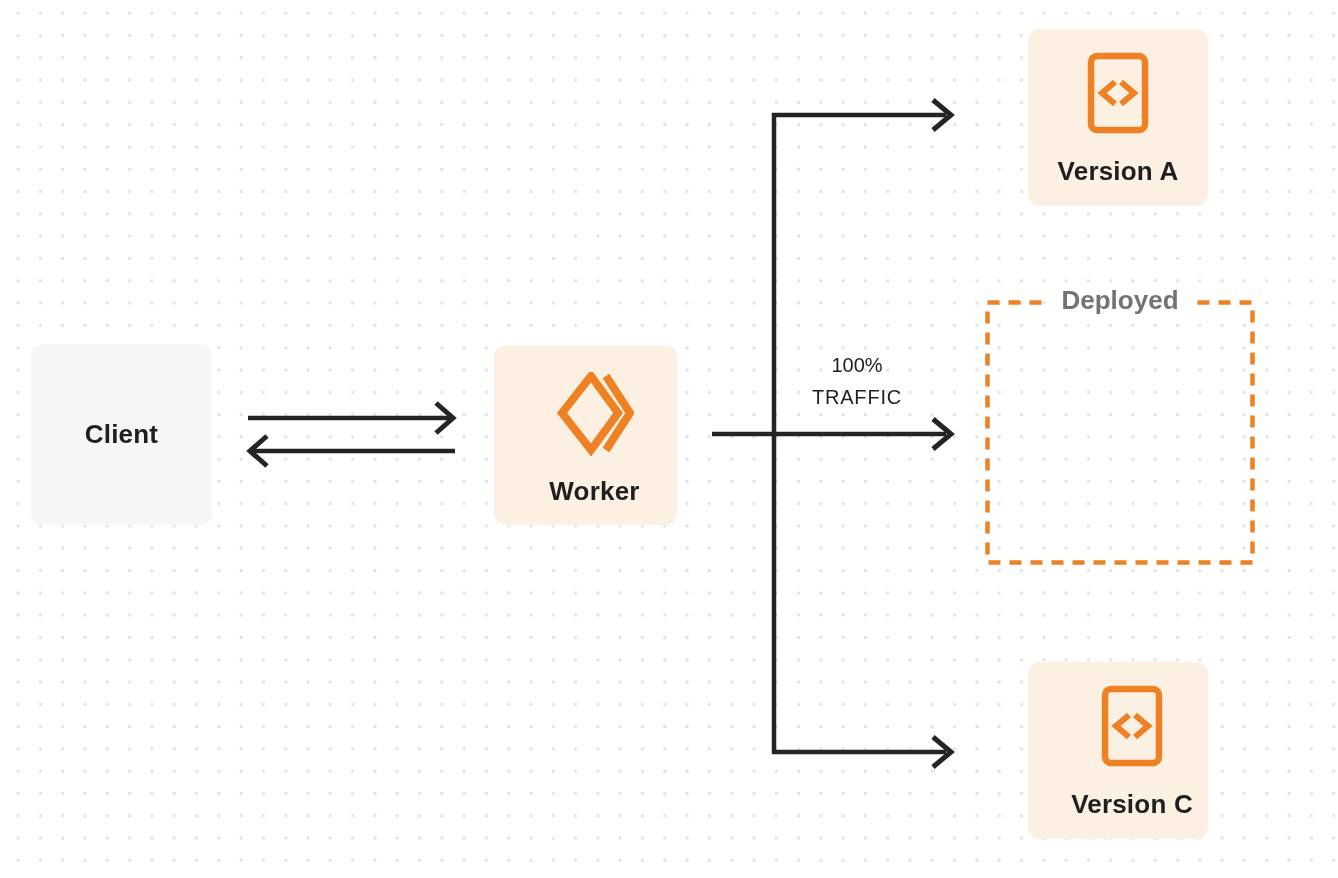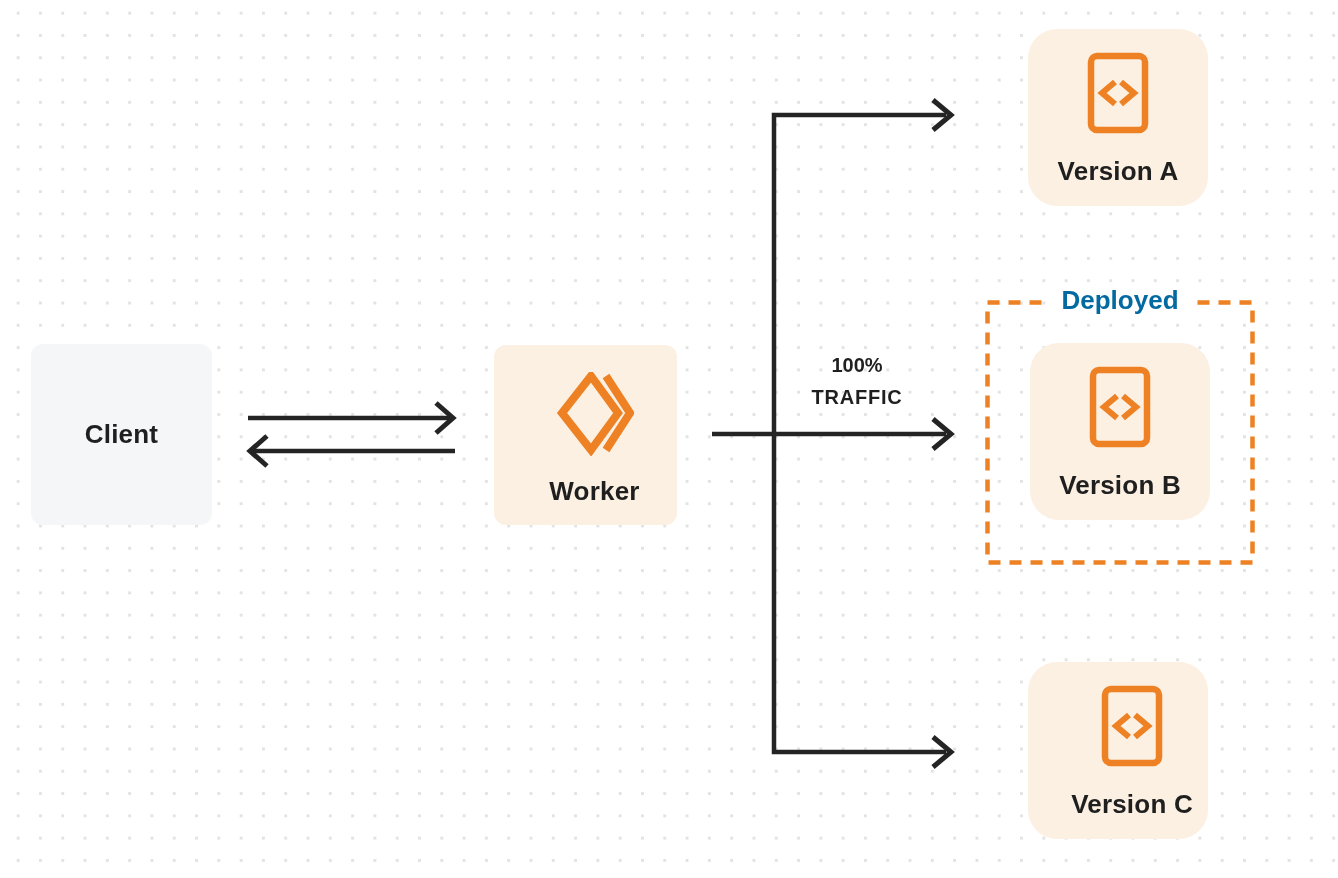--- a/index.html
+++ b/index.html
@@ -55,21 +55,20 @@
     padding-top: 27px;
     gap: 20px;
     padding-left: 18px;
   }
 
   .version-node {
     width: 180px; height: 177px;
     background: #fcf0e2;
     padding-top: 23px;
     gap: 22px;
-    border-radius: 29px;
   }
   .version-a { left: 1028px; top: 29px; }
   .version-b { left: 1030px; top: 343px; }
   .version-c { left: 1028px; top: 662px; padding-left: 28px; }
 
   .deployed-frame {
     position: absolute;
     left: 985px; top: 300px;
     width: 270px; height: 265px;
   }
@@ -77,31 +76,31 @@
 
   .deployed-label {
     position: absolute;
     top: -16px;
     left: 50%;
     transform: translateX(-50%);
     background: #ffffff;
     padding: 0 12px;
     font-size: 26px;
     font-weight: 700;
-    color: #0369a1;
+    color: #737373;
     white-space: nowrap;
     line-height: 32px;
   }
 
   .traffic-label {
     position: absolute;
     left: 788px; top: 349px;
     width: 138px;
     text-align: center;
-    font-weight: 700;
+    font-weight: 400;
     color: #1f1f1f;
     font-size: 20px;
     line-height: 32px;
   }
   .traffic-line2 { letter-spacing: 0.8px; }
 </style>
 </head>
 <body>
 
 <div class="canvas">
@@ -152,28 +151,20 @@
 
   <div class="node version-node version-a">
     <svg width="62" height="82" viewBox="0 0 62 82" fill="none">
       <rect x="4" y="4" width="54" height="74" rx="6" stroke="#ED8124" stroke-width="6.5"></rect>
       <path d="M28 30 L15 41 L28 52" stroke="#ED8124" stroke-width="6" stroke-linejoin="miter"></path>
       <path d="M34 30 L47 41 L34 52" stroke="#ED8124" stroke-width="6" stroke-linejoin="miter"></path>
     </svg>
     <span class="node-label">Version A</span>
   </div>
 
-  <div class="node version-node version-b">
-    <svg width="62" height="82" viewBox="0 0 62 82" fill="none">
-      <rect x="4" y="4" width="54" height="74" rx="6" stroke="#ED8124" stroke-width="6.5"></rect>
-      <path d="M28 30 L15 41 L28 52" stroke="#ED8124" stroke-width="6" stroke-linejoin="miter"></path>
-      <path d="M34 30 L47 41 L34 52" stroke="#ED8124" stroke-width="6" stroke-linejoin="miter"></path>
-    </svg>
-    <span class="node-label">Version B</span>
-  </div>
 
   <div class="node version-node version-c">
     <svg width="62" height="82" viewBox="0 0 62 82" fill="none">
       <rect x="4" y="4" width="54" height="74" rx="6" stroke="#ED8124" stroke-width="6.5"></rect>
       <path d="M28 30 L15 41 L28 52" stroke="#ED8124" stroke-width="6" stroke-linejoin="miter"></path>
       <path d="M34 30 L47 41 L34 52" stroke="#ED8124" stroke-width="6" stroke-linejoin="miter"></path>
     </svg>
     <span class="node-label">Version C</span>
   </div>
 

